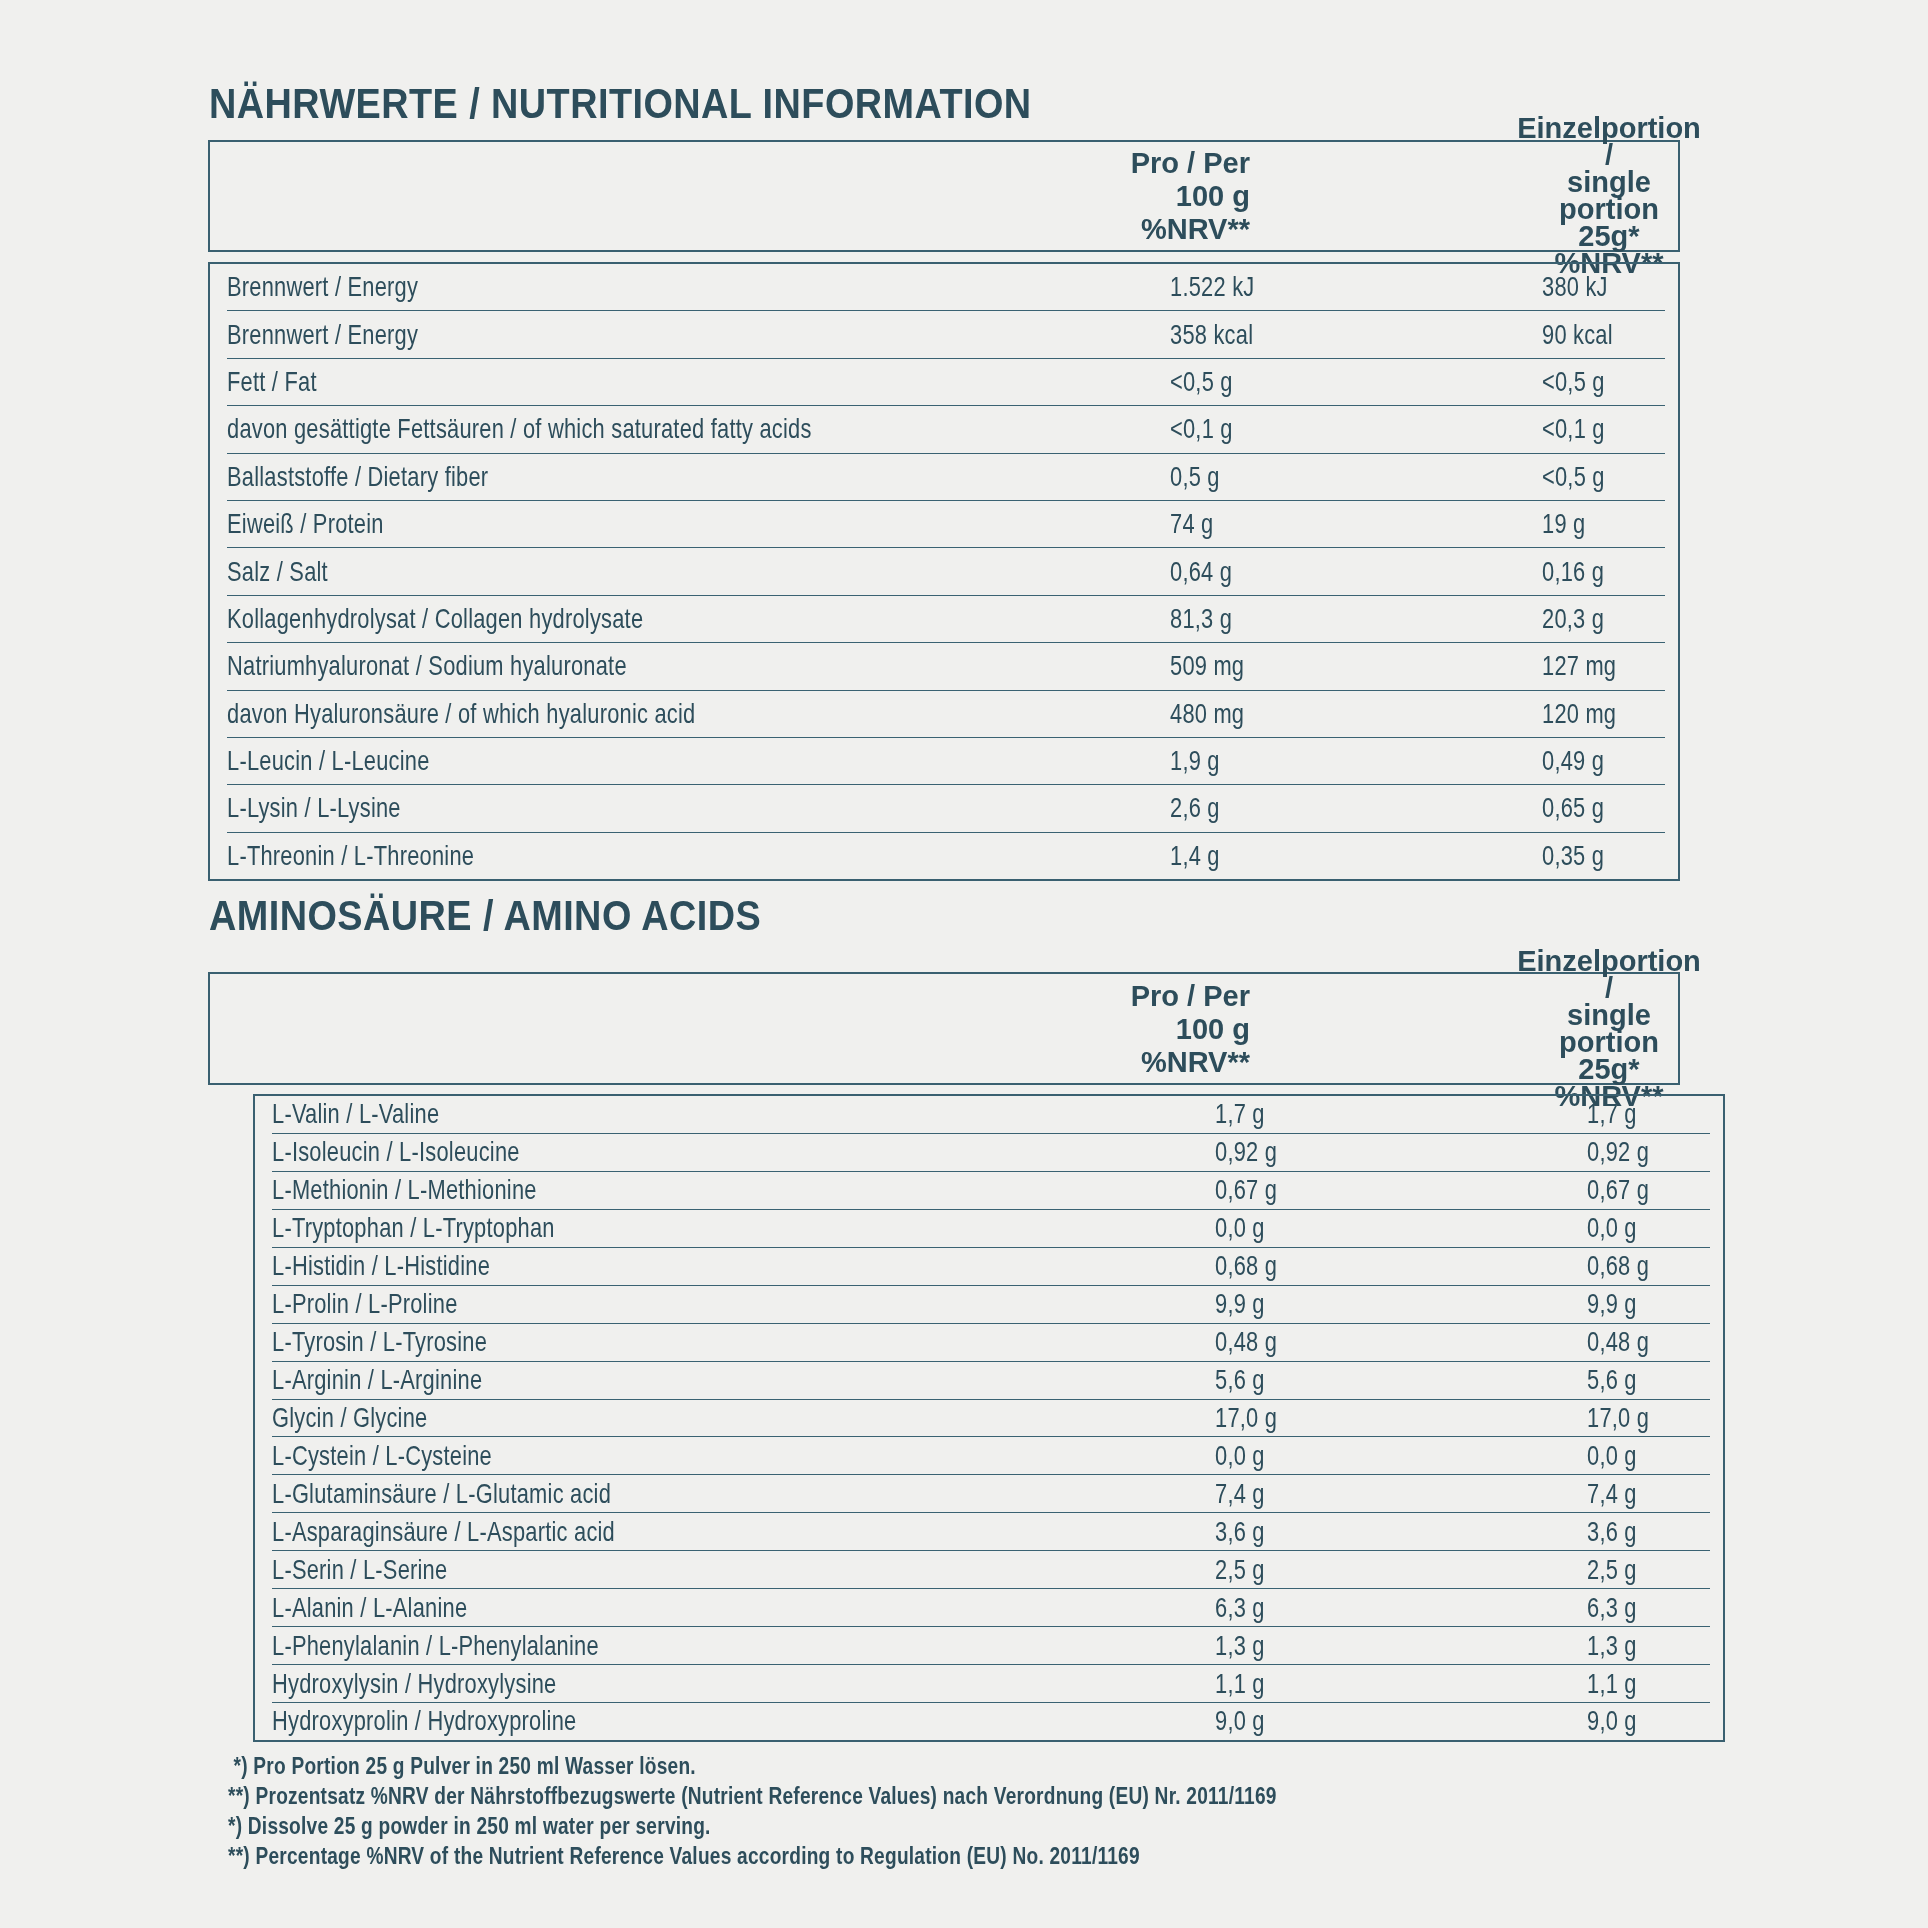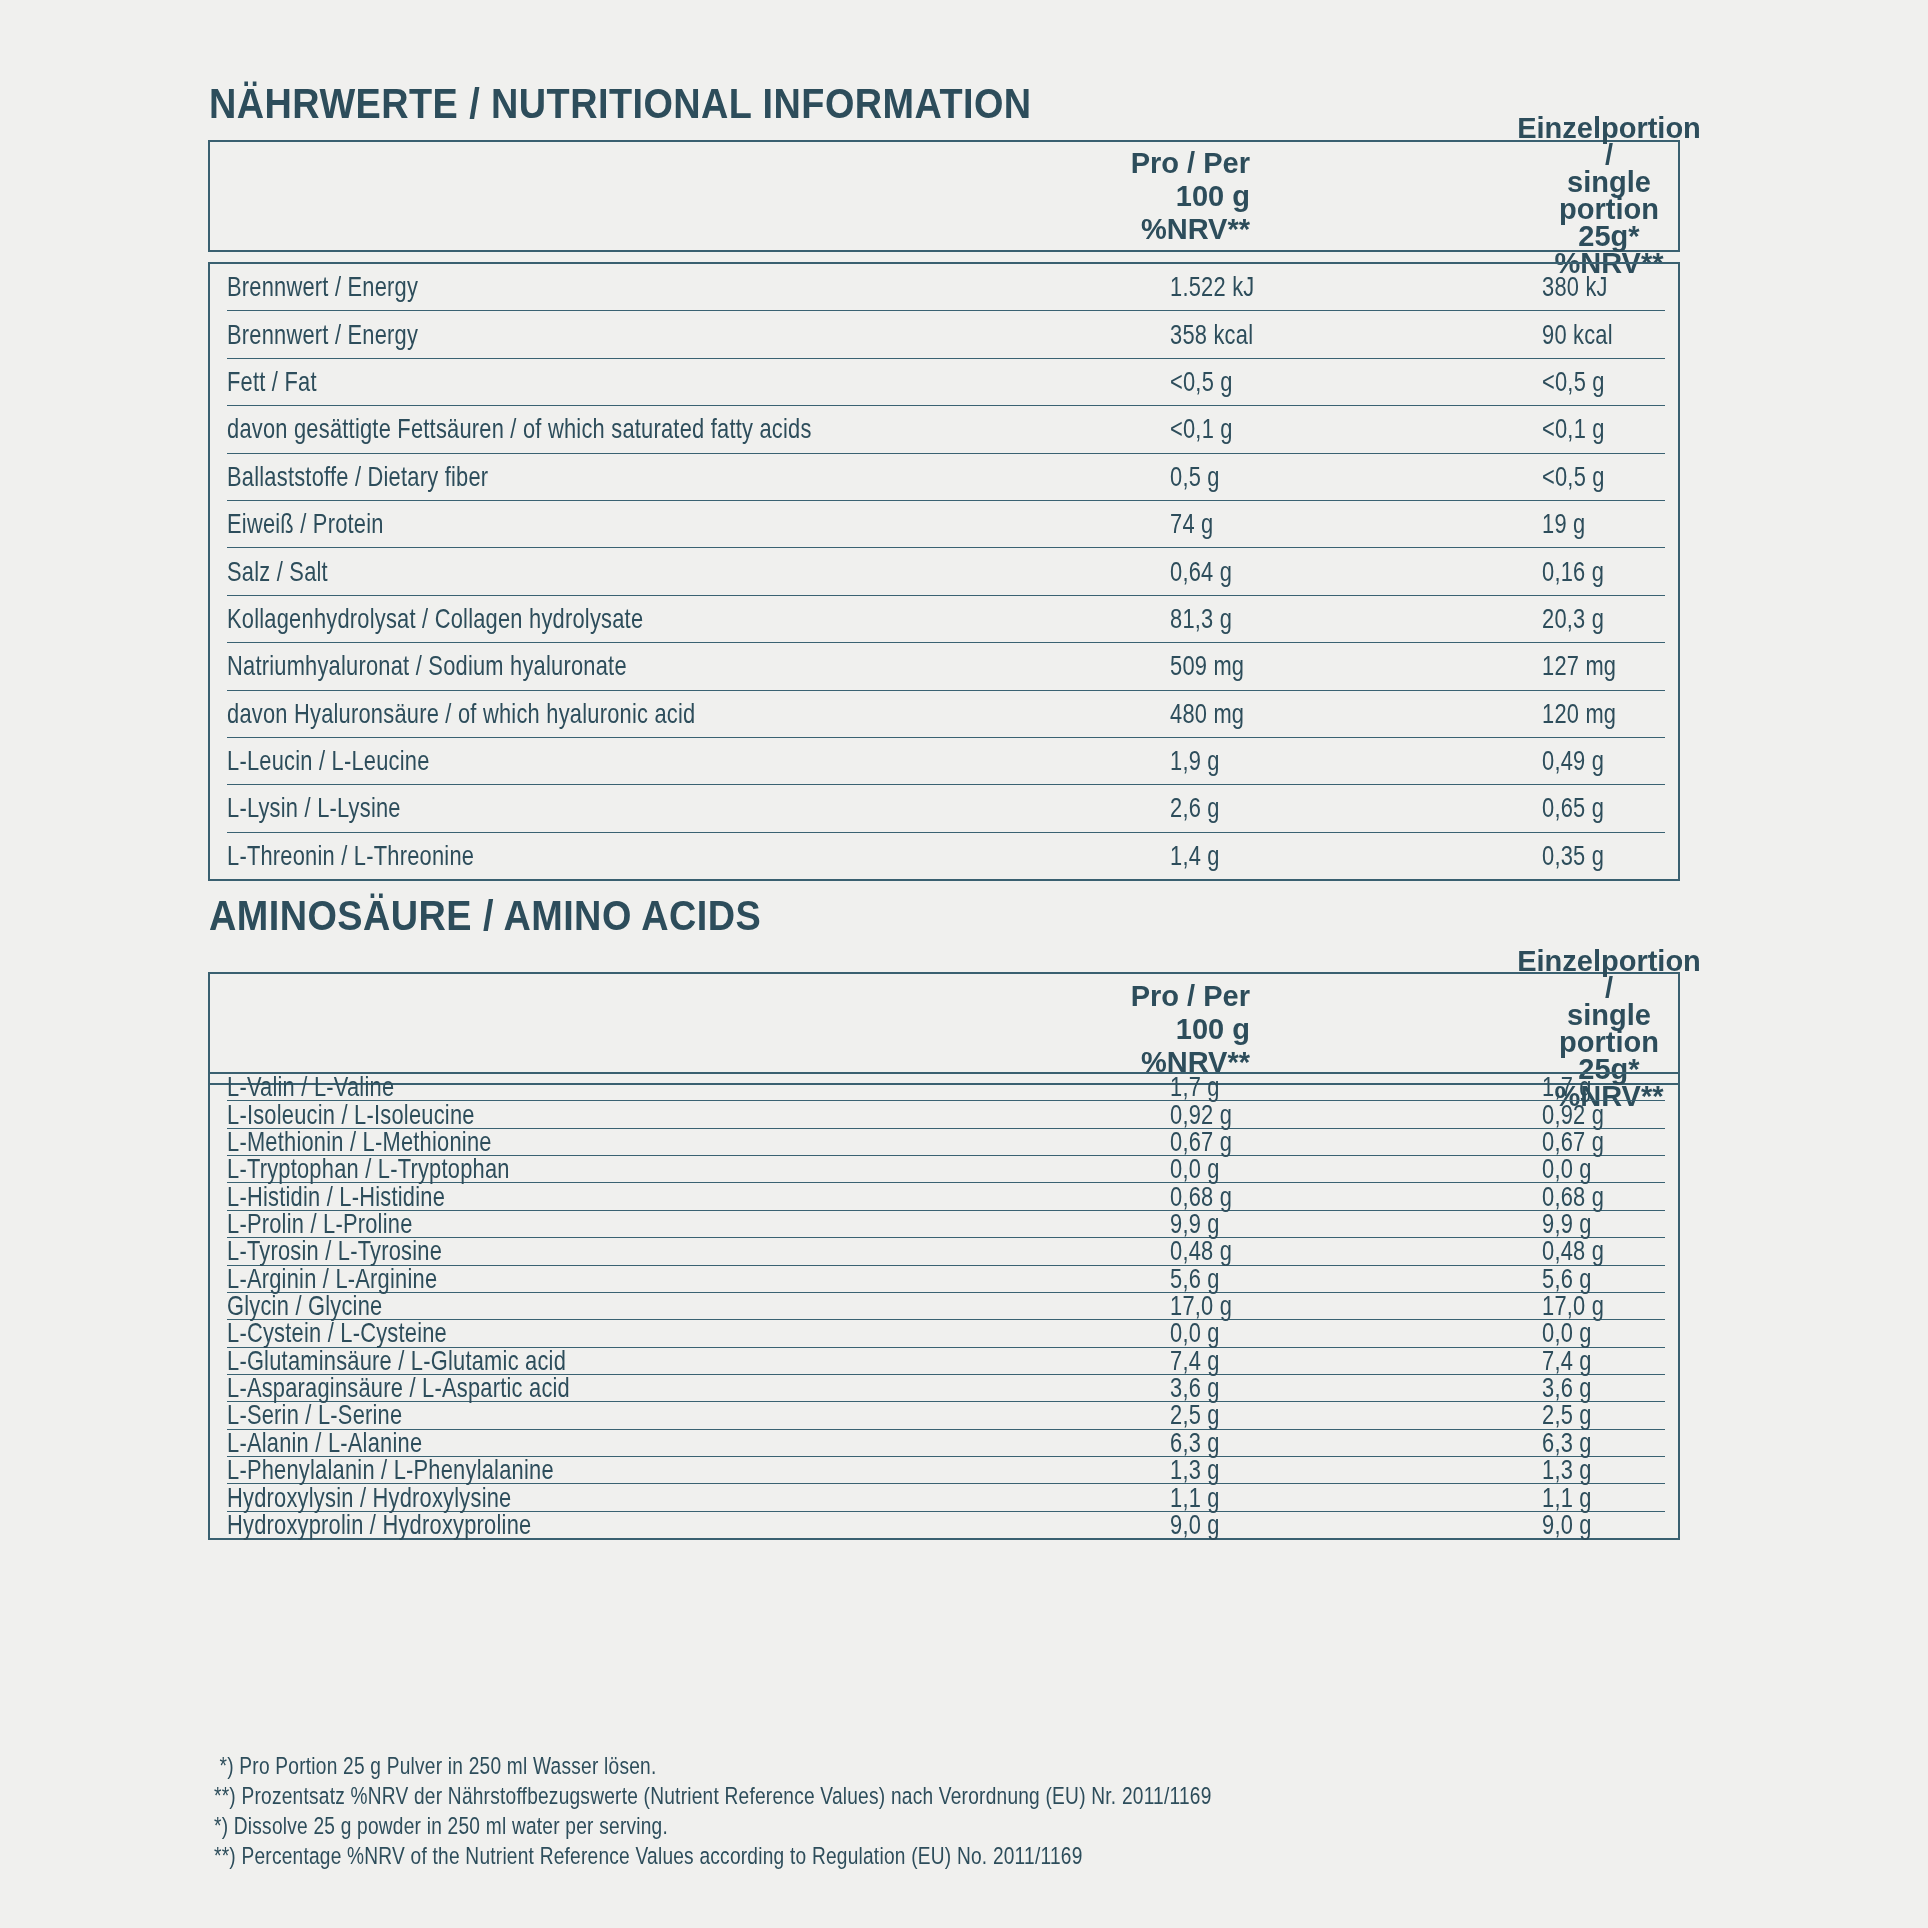--- a/index.html
+++ b/index.html
@@ -31,21 +31,21 @@
     position:absolute;
     left:208px;
     width:1472px;
     border:2.8px solid #3a6070;
     box-sizing:border-box;
     background:transparent;
   }
   #hbox1{top:140px;height:112px;}
   #dbox1{top:262px;height:619px;}
   #hbox2{top:972px;height:113px;}
-  #dbox2{top:1072px;height:468px;}
+  #dbox2{top:1094px;height:648px;margin-left:45px;}
 
   .hcol-per100{
     position:absolute;
     left:8px;
     top:50%;
     transform:translateY(-50%);
     width:1032px;
     text-align:right;
     font-weight:bold;
     font-size:29px;
@@ -89,22 +89,23 @@
     transform:scaleX(0.78);
     transform-origin:0 50%;
     letter-spacing:0.3px;
   }
   .cell-label{left:0;}
   .cell-v1{left:943px;}
   .cell-v2{left:1315px;}
 
   .footnotes{
     position:absolute;
-    left:214px;
+    left:228px;
     top:1751px;
+    font-weight:bold;
   }
   .footnote{
     font-size:24.5px;
     line-height:30px;
     white-space:pre;
     transform:scaleX(0.78);
     transform-origin:0 50%;
     letter-spacing:0.3px;
   }
 </style>

